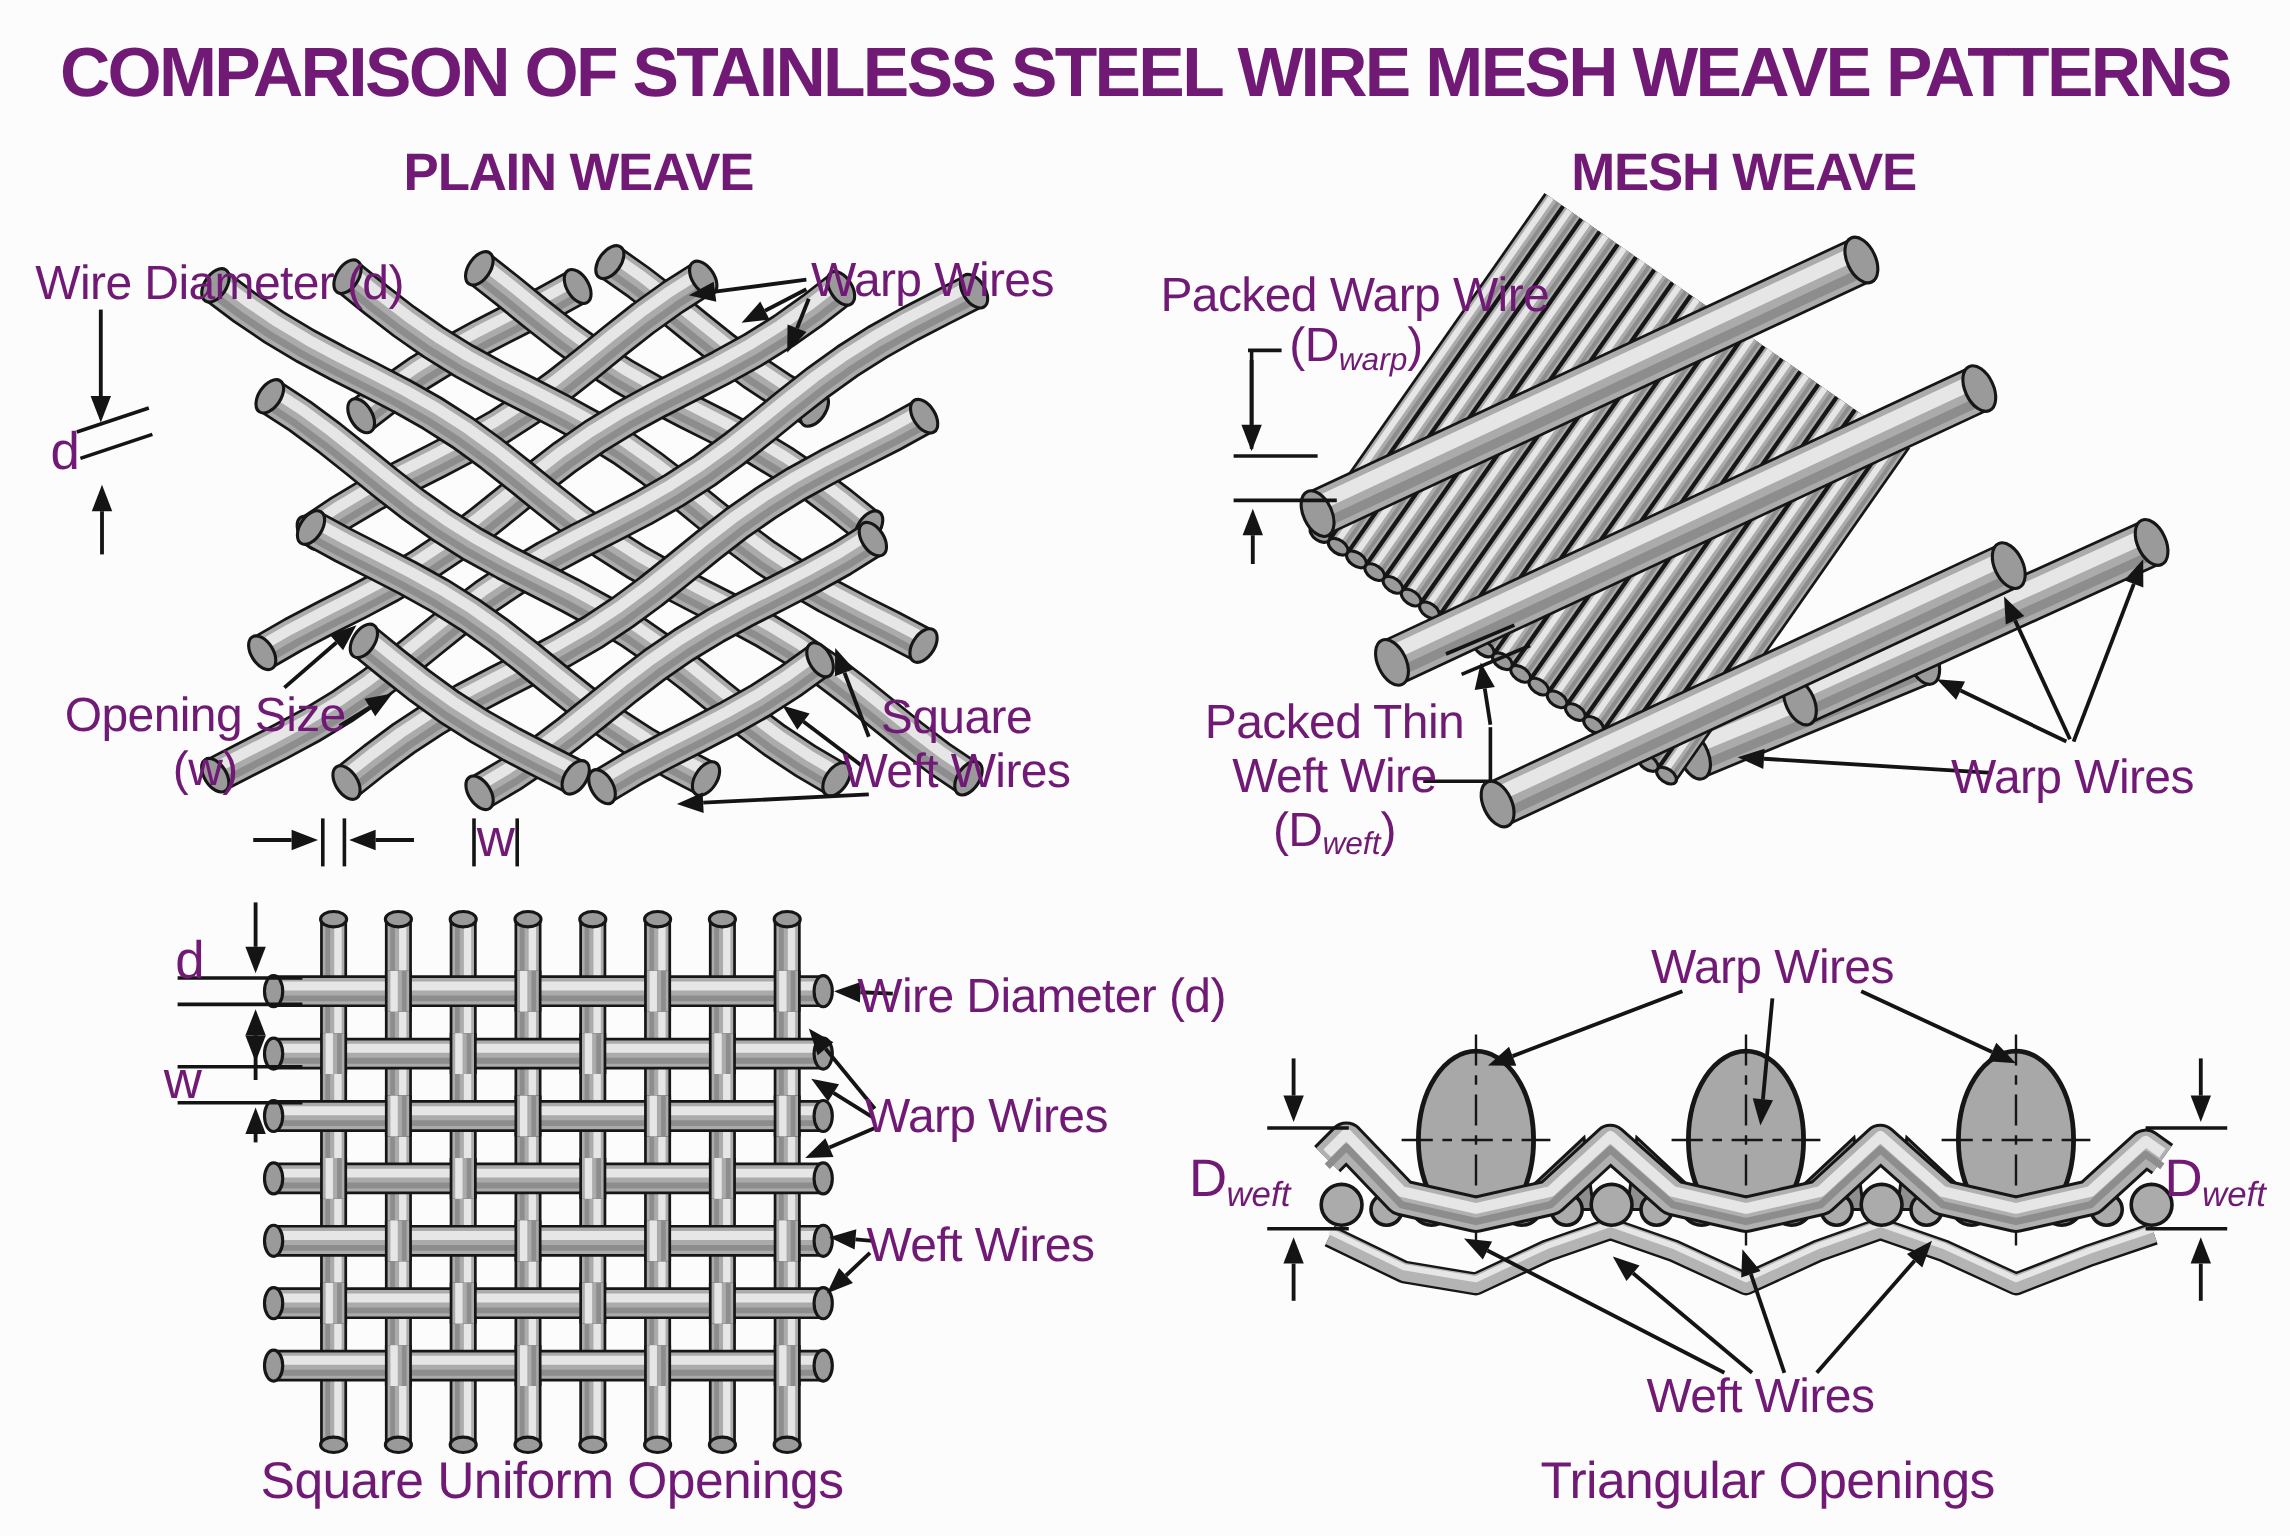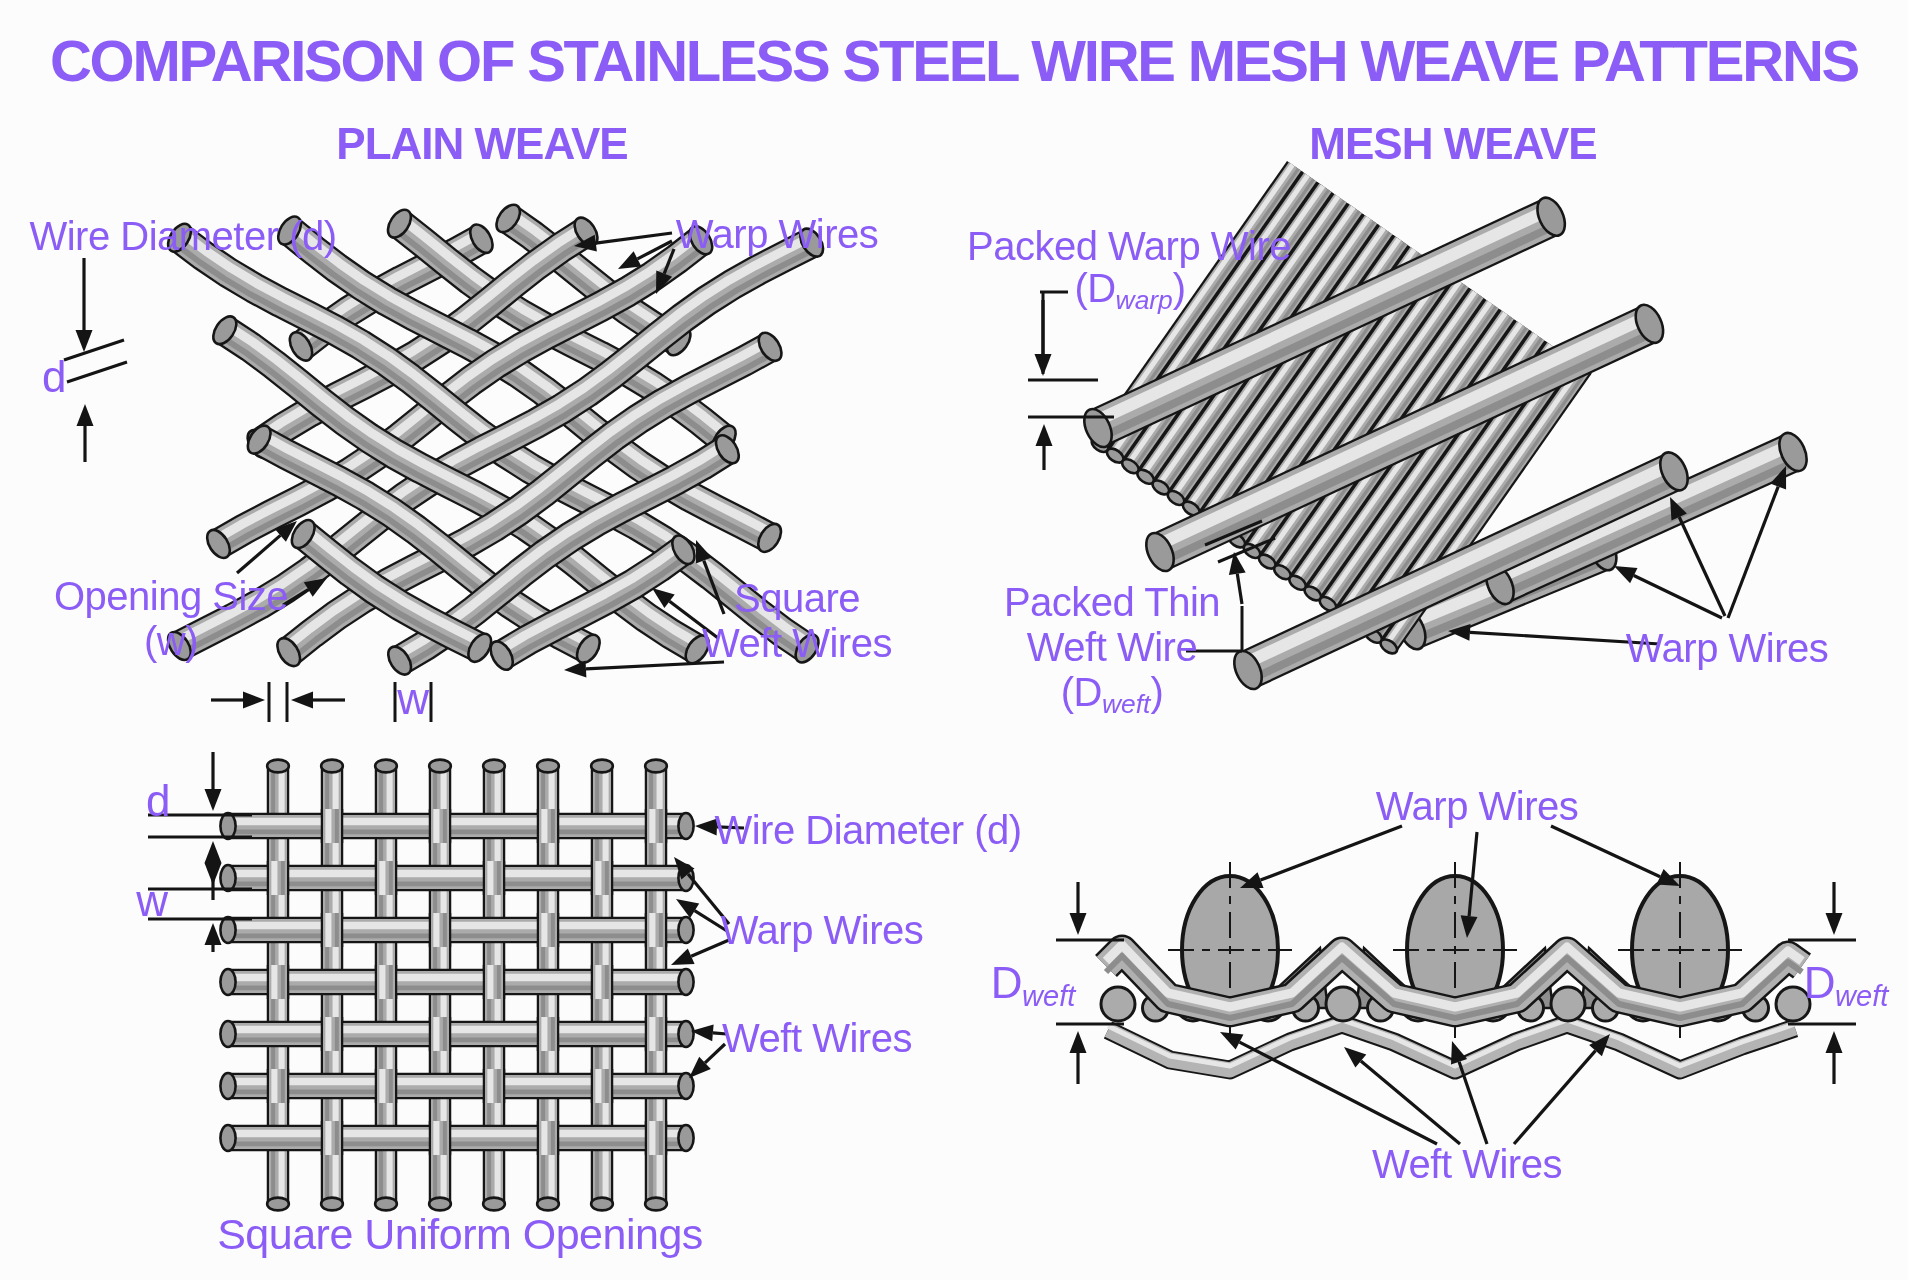--- a/index.html
+++ b/index.html
@@ -1,20 +1,20 @@
 <!DOCTYPE html>
 <html><head>
 <meta charset="utf-8">
 <style>
   html,body{margin:0;padding:0;background:#e8e8e8;}
   #stage{position:relative;width:1908px;height:1280px;background:#fcfcfc;overflow:hidden;
          font-family:"Liberation Sans","DejaVu Sans",sans-serif;color:#141414;}
   #art{position:absolute;left:0;top:0;}
   .lbl{position:absolute;transform:translateX(-50%);text-align:center;white-space:nowrap;
-       font-size:40px;line-height:1.13;letter-spacing:-0.5px;color:#8b5cf6;}
+       font-size:40px;line-height:1.13;letter-spacing:-0.5px;color:#701a75;}
   .title{font-size:58px;font-weight:bold;letter-spacing:-2.2px;}
   .head{font-size:44px;font-weight:bold;letter-spacing:-1px;}
   .cap{font-size:43px;letter-spacing:-0.5px;}
   .dim{font-size:44px;}
   .sub{font-size:0.66em;position:relative;top:0.26em;letter-spacing:0;font-style:italic;}
 </style>
 </head>
 <body>
 
 <div id="stage">
@@ -868,13 +868,14 @@
   <div class="lbl dim" style="left:152px;top:876px">w</div>
   <div class="lbl" style="left:868px;top:808px">Wire Diameter (d)</div>
   <div class="lbl" style="left:822px;top:908px">Warp Wires</div>
   <div class="lbl" style="left:817px;top:1016px">Weft Wires</div>
   <div class="lbl cap" style="left:460px;top:1210px">Square Uniform Openings</div>
 
   <div class="lbl" style="left:1477px;top:784px">Warp Wires</div>
   <div class="lbl dim" style="left:1033px;top:958px"><span>D</span><span class="sub">weft</span></div>
   <div class="lbl dim" style="left:1846px;top:958px"><span>D</span><span class="sub">weft</span></div>
   <div class="lbl" style="left:1467px;top:1142px">Weft Wires</div>
+  <div class="lbl cap" style="left:1473px;top:1210px">Triangular Openings</div>
 </div>
 
 </body></html>

